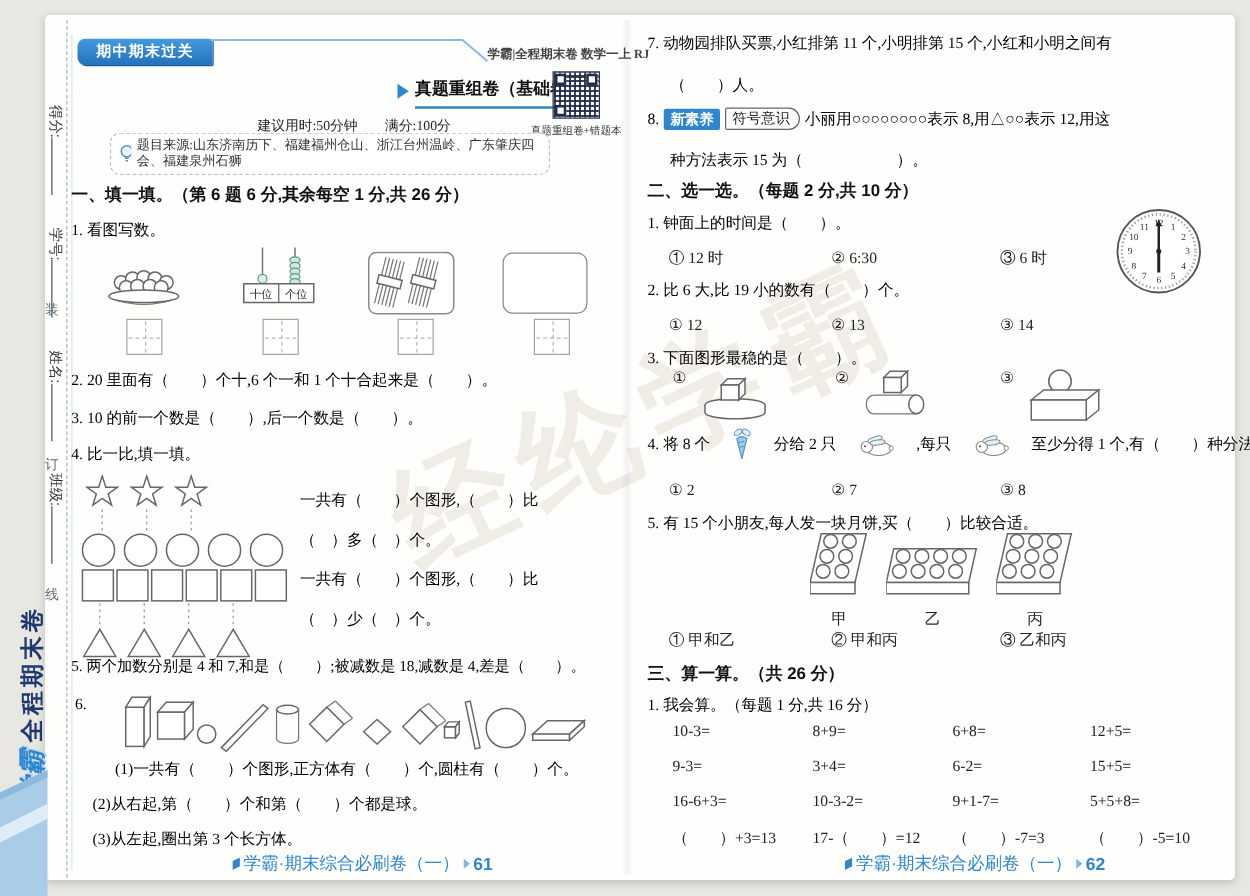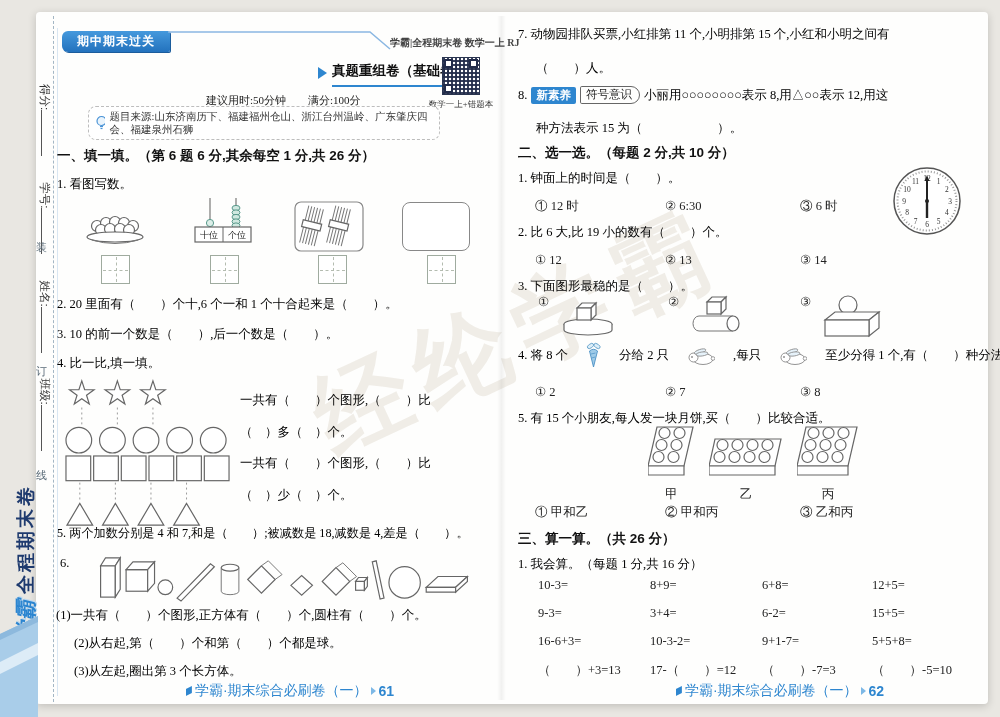--- a/index.html
+++ b/index.html
@@ -123,21 +123,21 @@
   </svg>
   <div class="edition">学霸|全程期末卷 数学一上 RJ</div>
   <div class="arrow-right"></div>
   <div class="subtitle">真题重组卷（基础卷）</div>
   <div class="meta">建议用时:50分钟　　满分:100分</div>
   <div class="qr">
     <div class="finder" style="left:1px;top:1px;"></div>
     <div class="finder" style="right:1px;top:1px;"></div>
     <div class="finder" style="left:1px;bottom:1px;"></div>
   </div>
-  <div class="qr-cap">数学一上+错题本</div>
+  <div class="qr-cap">真题重组卷+错题本</div>
   <div class="srcbox">
     <svg width="13" height="16">
       <circle cx="6.5" cy="6" r="4.5" fill="#eaf4fc" stroke="#4a93d6" stroke-width="1.2"></circle>
       <line x1="5" y1="11.5" x2="8" y2="11.5" stroke="#4a93d6" stroke-width="1.2"></line>
       <line x1="5.5" y1="13.5" x2="7.5" y2="13.5" stroke="#4a93d6" stroke-width="1.2"></line>
     </svg>
     <div class="note">题目来源:山东济南历下、福建福州仓山、浙江台州温岭、广东肇庆四会、福建泉州石狮</div>
   </div>
 
   <div class="abs head" style="left:57px;top:147px;">一、填一填。（第 6 题 6 分,其余每空 1 分,共 26 分）</div>
@@ -260,21 +260,21 @@
     <line x1="249" y1="11" x2="263" y2="25" class="thin"></line>
     <rect x="262" y="30" width="9" height="9" class="shape"></rect>
     <polygon points="262,30 265,26 274,26 271,30" class="shape"></polygon>
     <polygon points="271,30 274,26 274,35 271,39" class="shape"></polygon>
     <polygon points="279,10 283,9 291,47 287,48" class="shape"></polygon>
     <circle cx="312" cy="31" r="16" class="shape"></circle>
     <polygon points="334,36 364,36 376,25 346,25" class="shape"></polygon>
     <polygon points="334,36 364,36 364,41 334,41" class="shape"></polygon>
     <polygon points="364,41 364,36 376,25 376,30" class="shape"></polygon>
   </svg>
-  <div class="abs txt" style="left:56px;top:607px;">(1)一共有（　　）个图形,正方体有（　　）个,圆柱有（　　）个。</div>
+  <div class="abs txt" style="left:92px;top:607px;">(1)一共有（　　）个图形,正方体有（　　）个,圆柱有（　　）个。</div>
   <div class="abs txt" style="left:74px;top:635px;">(2)从右起,第（　　）个和第（　　）个都是球。</div>
   <div class="abs txt" style="left:74px;top:663px;">(3)从左起,圈出第 3 个长方体。</div>
 
   <div class="footer" style="left:140px;">
     <span class="footmark"></span>
     <span>学霸·期末综合必刷卷（一）</span>
     <span class="foot-tri"></span>
     <b>61</b>
   </div>
 </div>

